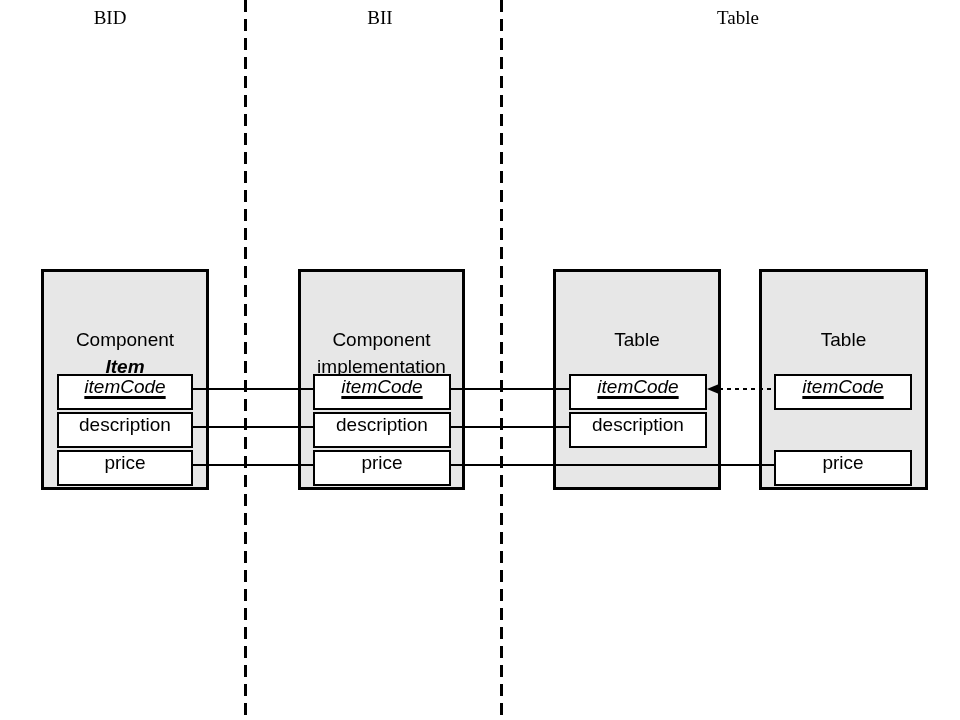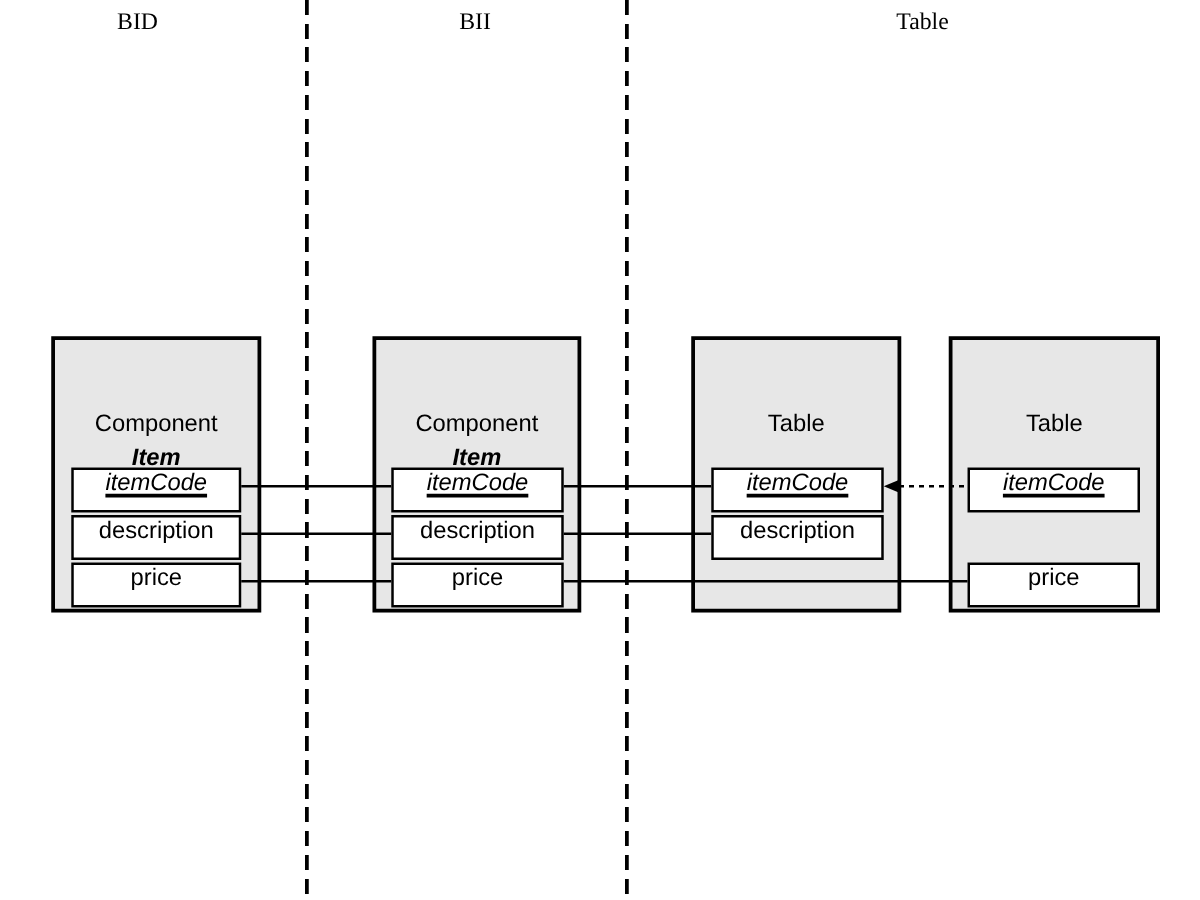--- a/index.html
+++ b/index.html
@@ -75,20 +75,21 @@
 <div class="row" style="left:57px;top:412px;width:136px;">
     <span>description</span>
   </div>
 <div class="row" style="left:57px;top:450px;width:136px;">
     <span>price</span>
   </div>
 
 <div class="box" style="left:298px;width:167px;">
   <div class="hdr">
     <div>Component</div>
+    <div>implementation</div>
     <div class="name">Item</div>
   </div>
 </div>
 <div class="row key" style="left:313px;top:374px;width:138px;">
     <span>itemCode</span>
   </div>
 <div class="row" style="left:313px;top:412px;width:138px;">
     <span>description</span>
   </div>
 <div class="row" style="left:313px;top:450px;width:138px;">

